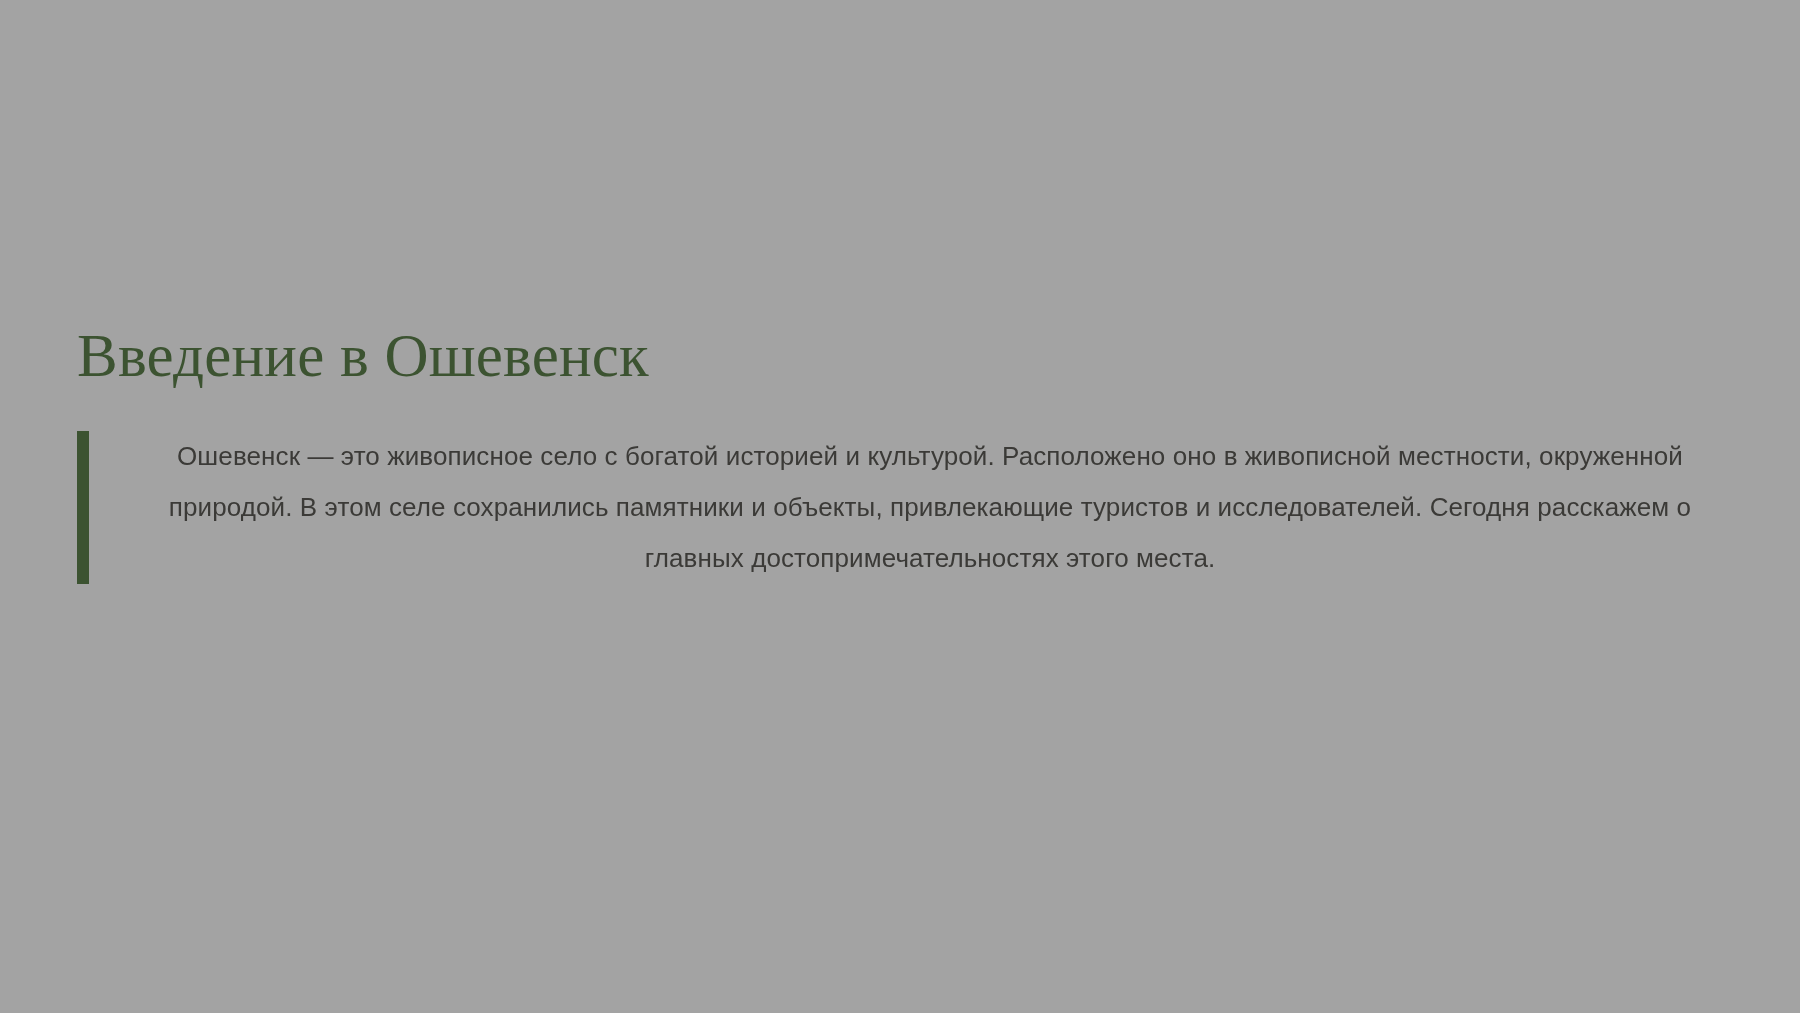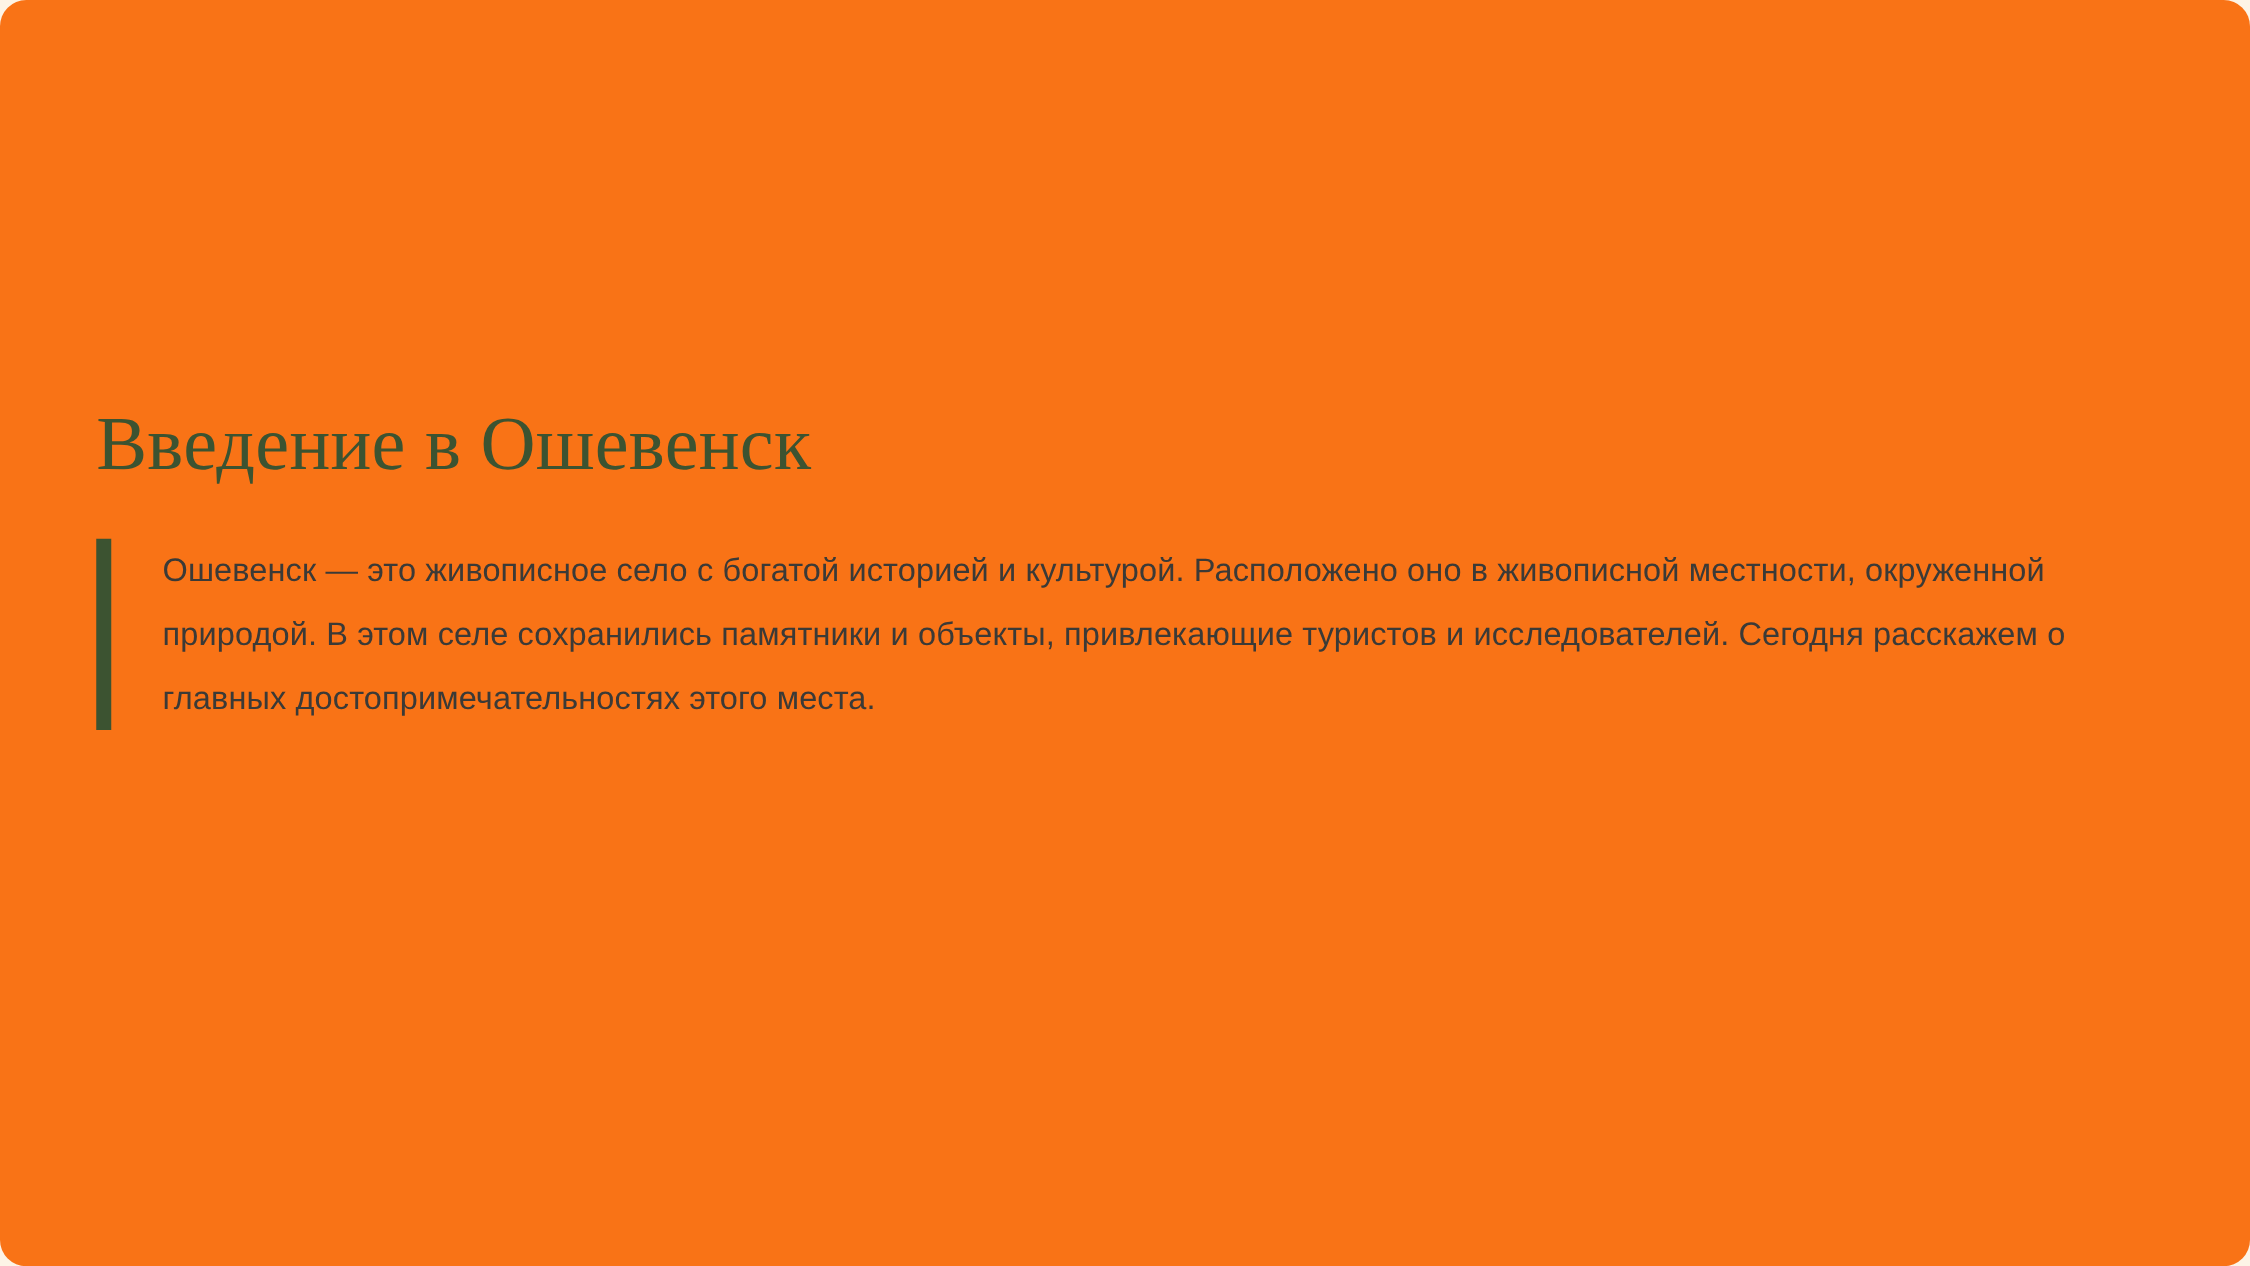--- a/index.html
+++ b/index.html
@@ -12,22 +12,21 @@
     height: 1013px;
     background: #FDF4E6;
     font-family: "Liberation Sans", sans-serif;
     overflow: hidden;
     position: relative;
   }
 
   .slide {
     position: absolute;
     inset: 0;
-    background: #f97316;
-    border-radius: 21px;
+    background: #a3a3a3;
   }
 
   .content {
     position: absolute;
     left: 77px;
     top: 322px;
     width: 1660px;
   }
 
   .page-title {
@@ -56,21 +55,21 @@
     background: #3C5331;
   }
 
   .intro-paragraph {
     margin: 0;
     font-family: "Liberation Sans", sans-serif;
     font-size: 26px;
     line-height: 51px;
     color: #3B3A37;
     letter-spacing: 0.1px;
-    text-align: left;
+    text-align: center;
     max-width: 1600px;
   }
 </style>
 </head>
 <body>
 
 <div class="slide">
 
   <div class="content">
 

